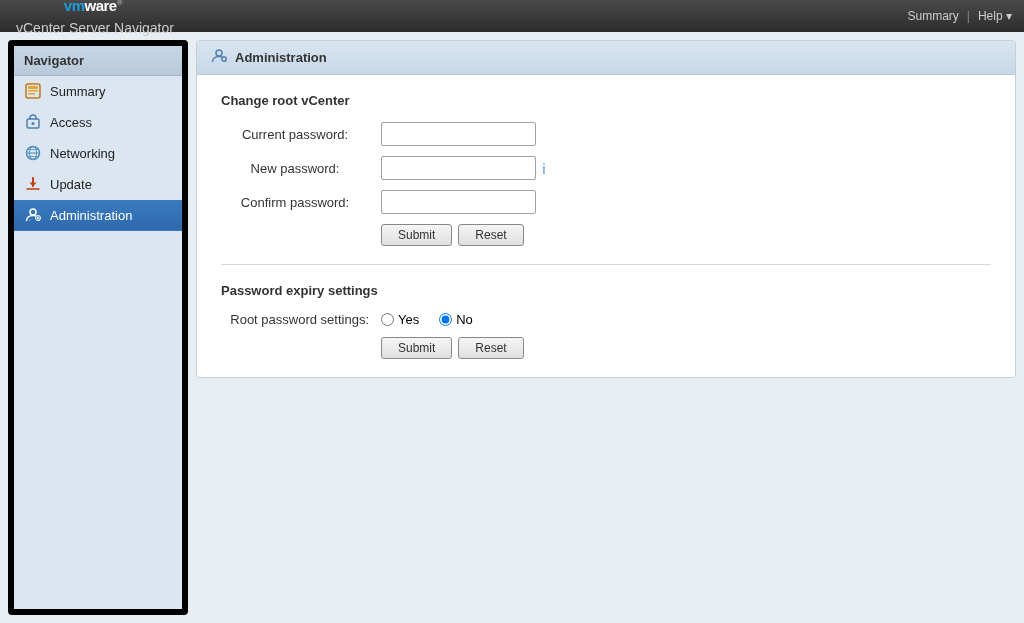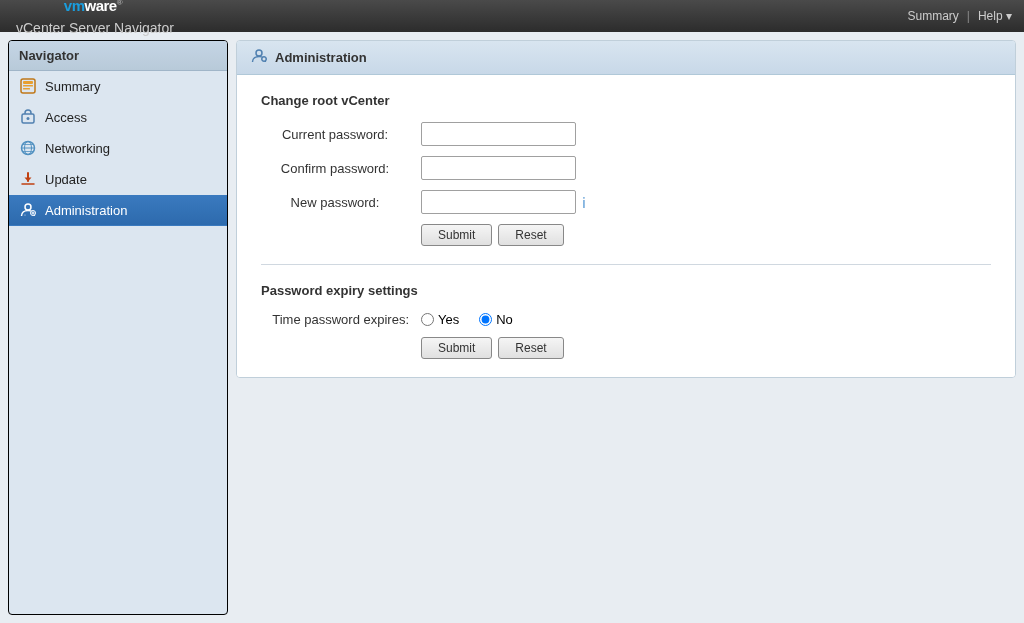--- a/index.html
+++ b/index.html
@@ -66,23 +66,23 @@
     
     #main {
       display: flex;
       height: calc(623px - 32px);
       padding: 8px;
       gap: 8px;
     }
 
     
     #sidebar {
-      width: 220px;
+      width: 180px;
       background: #dce6f0;
-      border: 1px solid #000000;
+      border: 6px solid #000000;
       border-radius: 4px;
       flex-shrink: 0;
       overflow: hidden;
     }
     #sidebar-header {
       background: linear-gradient(to bottom, #c5d5e5, #b8cad9);
       padding: 7px 10px;
       font-weight: bold;
       font-size: 13px;
       color: #333;
@@ -330,43 +330,43 @@
 
         <div>
           <div class="section-title">Change root vCenter</div>
 
           <div class="form-row">
             <label class="form-label">Current password:</label>
             <input type="password" class="form-input" style="">
           </div>
 
           <div class="form-row">
-            <label class="form-label">Confirm password:</label>
-            <input type="password" class="form-input" style="">
-          </div>
-
-          <div class="form-row">
             <label class="form-label">New password:</label>
             <input type="password" class="form-input" style="">
             <span class="info-icon" title="Password requirements">ℹ</span>
           </div>
 
+          <div class="form-row">
+            <label class="form-label">Confirm password:</label>
+            <input type="password" class="form-input" style="">
+          </div>
+
           <div class="btn-row">
             <button class="btn">Submit</button>
             <button class="btn">Reset</button>
           </div>
         </div>
 
         <hr style="border:none; border-top:1px solid #d0d8e0; margin: 18px 0;">
 
         <div>
           <div class="section-title">Password expiry settings</div>
 
           <div class="radio-row">
-            <div class="radio-label-col">Time password expires:</div>
+            <div class="radio-label-col">Root password settings:</div>
             <div class="radio-options">
               <label class="radio-option">
                 <input type="radio" name="expires" value="yes" style="">
                 <span>Yes</span>
               </label>
               <label class="radio-option">
                 <input type="radio" name="expires" value="no" checked="" style="">
                 <span>No</span>
               </label>
             </div>

